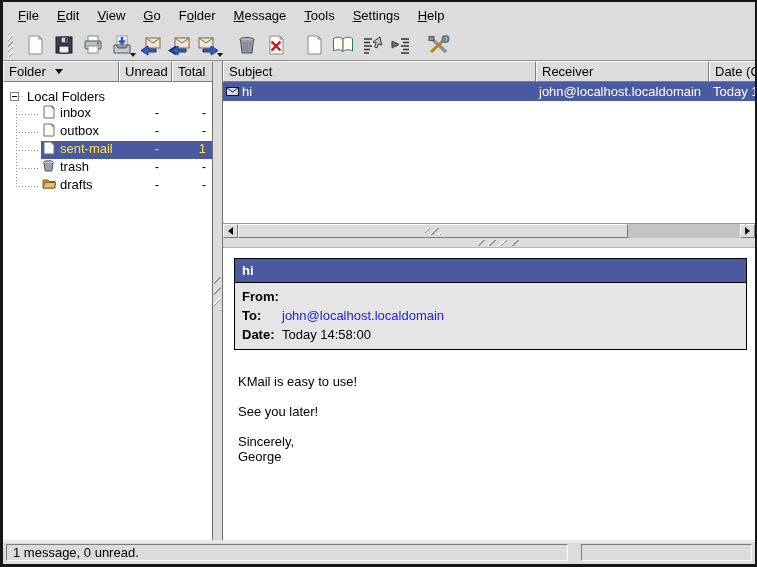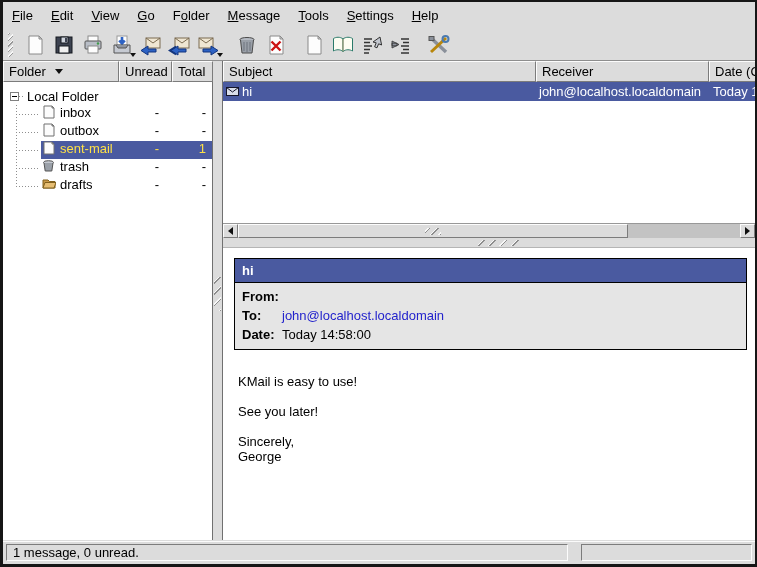--- a/index.html
+++ b/index.html
@@ -8,21 +8,21 @@
 
   .window {
     width: 757px; height: 567px;
     background: #dcdcdc;
     border: 2px solid #161616; border-left-width: 3px; border-bottom-width: 3px;
     display: flex; flex-direction: column;
     overflow: hidden;
   }
 
   
-  .menubar { height: 27px; display: flex; align-items: center; background: #dcdcdc; flex-shrink: 0; }
+  .menubar { height: 27px; display: flex; align-items: center; padding-left: 6px; background: #dcdcdc; flex-shrink: 0; }
   .menu-item { padding: 4px 9px; cursor: default; white-space: nowrap; }
   .menu-item .accel { text-decoration: underline; }
 
   
   .toolbar { height: 31px; display: flex; align-items: center; padding-left: 3px; background: #dcdcdc; flex-shrink: 0; }
   .tb-grip { width: 5px; height: 24px; margin: 0 7px 0 2px;
     background: repeating-linear-gradient(135deg,#f7f7f7 0 1px,#989898 1px 2px,#dcdcdc 2px 4px); }
   .tb-btn { width: 29px; height: 29px; display: flex; align-items: center; justify-content: center; position: relative; }
   .tb-gap { width: 9px; }
   .dd-caret { position: absolute; bottom: 2px; right: 0;
@@ -263,21 +263,21 @@
           </div>
         <div class="col-h fh-total">
             <span>Total</span>
           </div>
       </div>
       <div class="tree">
 
         <div class="trow root">
           <span class="expander"></span>
           <span class="root-stub"></span>
-          <span class="root-label">Local Folder</span>
+          <span class="root-label">Local Folders</span>
         </div>
 
         <div class="trow">
           <div class="tgutter">
               <i class="tl-v"></i>
               <i class="tl-h"></i>
             </div>
           <div class="rowbody">
             <span class="ticon">
                 <svg width="12" height="14">

